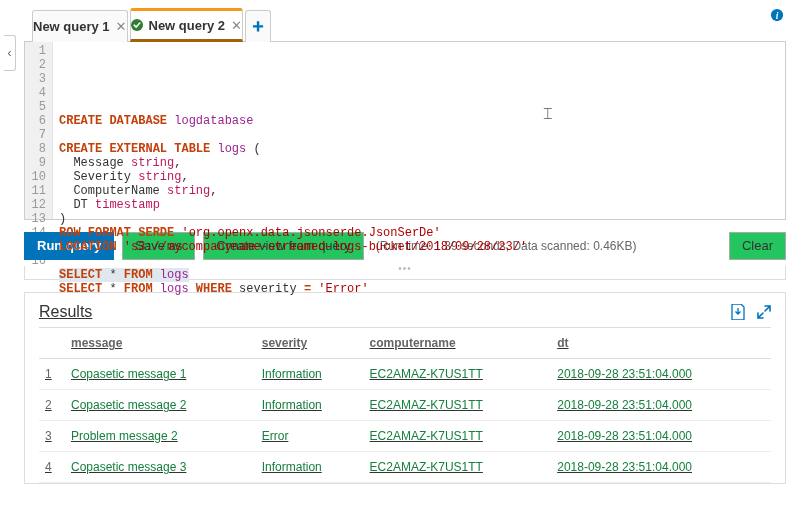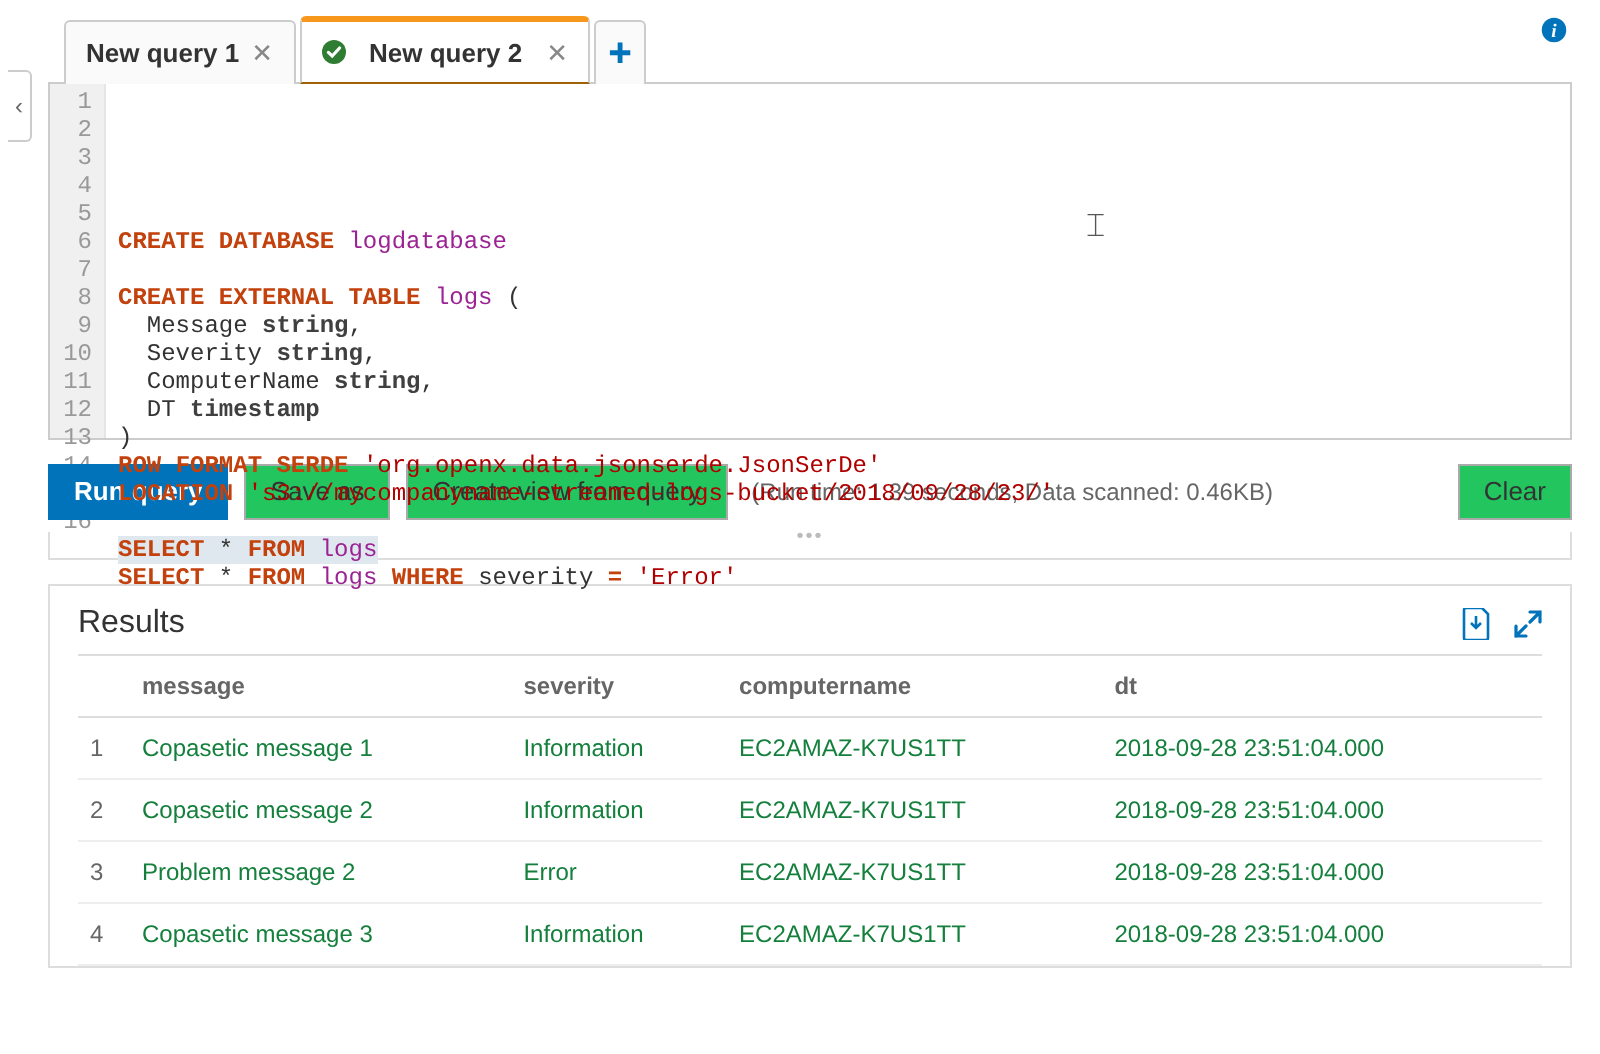--- a/index.html
+++ b/index.html
@@ -1,42 +1,42 @@
 <!DOCTYPE html>
 <html><head>
 <meta charset="utf-8">
 <style>
   * { box-sizing: border-box; }
   html, body { margin:0; padding:0; font-family: "Helvetica Neue", Arial, sans-serif; font-size:13px; color:#333; background:#fff; }
   .page { width:800px; height:527px; position:relative; padding:8px 14px 0 24px; }
   .collapse-handle { position:absolute; left:4px; top:35px; width:12px; height:36px; border:1px solid #ccc; border-left:none; display:flex; align-items:center; justify-content:center; color:#666; font-size:12px; cursor:pointer; border-radius:0 3px 3px 0; }
   .info-icon { position:absolute; right:16px; top:8px; color:#0073bb; font-size:14px; font-weight:bold; }
   .tabs { display:flex; border-bottom:1px solid #ccc; padding-left:8px; height:34px; }
-  .tab { border:1px solid #ccc; border-bottom:none; margin-right:2px; padding:0 10px; height:32px; display:flex; align-items:center; gap:6px; font-weight:bold; color:#333; background:#fafafa; border-top-left-radius:3px; border-top-right-radius:3px; cursor:pointer; position:relative; top:2px;justify-content:flex-end;}
-  .tab.active { background:#fff; border-top:3px solid #f7981d; border-bottom:1px solid #a16207; height:34px; top:0;gap:12px; }
+  .tab { border:1px solid #ccc; border-bottom:none; margin-right:2px; padding:0 0; height:32px; display:flex; align-items:center; gap:6px; font-weight:bold; color:#333; background:#fafafa; border-top-left-radius:3px; border-top-right-radius:3px; cursor:pointer; position:relative; top:2px;justify-content:flex-end;}
+  .tab.active { background:#fff; border-top:3px solid #f7981d; border-bottom:3px solid #a16207; height:34px; top:0; }
   .tab .close { color:#888; font-weight:normal; }
   .tab-add { width:26px; justify-content:center; color:#0073bb; font-size:14px; padding:0; }
   .status-icon svg { display:block; }
   .editor { border:1px solid #ccc; border-top:none; display:flex; height:178px; font-family: "Courier New", monospace; font-size:12px; line-height:14px; }
   .gutter { background:#f0f0f0; color:#999; text-align:right; padding:2px 6px 2px 2px; border-right:1px solid #e5e5e5; user-select:none; width:28px; flex:none; }
   .code { padding:2px 6px; white-space:pre; position:relative; flex:1; }
   .kw { color:#c2410c; font-weight:bold;}
-  .ty { color:#404040;font-weight:bold; }
+  .ty { color:#be185d; }
   .id { color:#9b2393; }
   .str { color:#b00000; }
   .sel-line { background:#e0e8ef; display:inline-block; width:max-content; }
   .cursor { position:absolute; color:#555; font-family:Arial; font-size:16px; }
   .toolbar { display:flex; align-items:center; gap:8px; margin:12px 0 6px 0; }
   .btn { border:1px solid #aaa; background:#22c55e; padding:6px 12px; font-size:13px; cursor:pointer; color:#333; line-height:1.1; }
   .btn.primary { background:#0073bb; border-color:#0073bb; color:#fff; font-weight:bold; }
   .runinfo { color:#666; margin-left:4px; font-size:12px; }
   .spacer { flex:1; }
   .hint { color:#999; font-size:12px; margin-bottom:10px; }
   .drag-handle { text-align:center; color:#bbb; border:1px solid #ddd; border-top: none; height:14px; line-height:6px; font-size:10px; letter-spacing:1px; cursor:row-resize; margin-bottom:12px;}
-  .results-panel { border:1px solid #ddd; padding:10px 14px 0 14px; }
+  .results-panel { border:1px solid #ddd; padding:10px 14px 0 14px;text-decoration:underline; }
   .results-header { display:flex; align-items:center; margin-bottom:6px; }
   .results-title { font-size:16px; color:#333; }
   .results-actions { margin-left:auto; display:flex; gap:12px; }
   .icon-btn { color:#0073bb; cursor:pointer; display:flex; align-items:center; }
   table { width:100%; border-collapse:collapse; font-size:12px; }
   th { text-align:left; color:#666; font-weight:bold; padding:8px 6px; border-bottom:1px solid #ddd; border-top:1px solid #ddd;}
   td { padding:8px 6px; border-bottom:1px solid #eee; color:#15803d; }
   td.idx, th.idx { width:26px; color:#666; }
 </style>
 </head>

